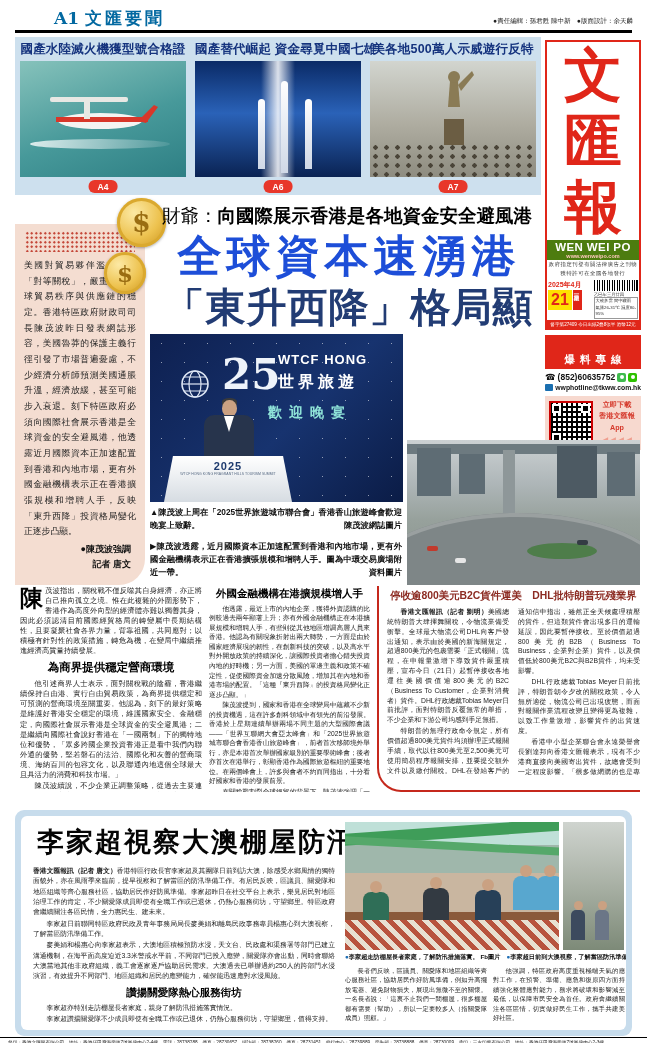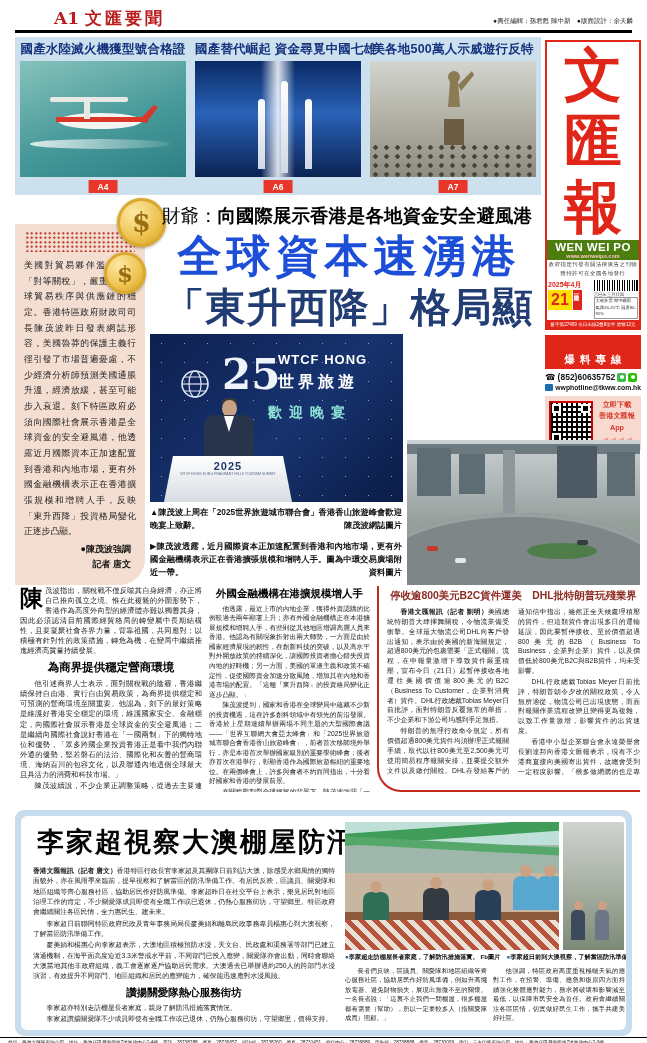--- a/index.html
+++ b/index.html
@@ -1,39 +1,39 @@
 <!DOCTYPE html>
 <html><head>
 <meta charset="utf-8">
 <style>
   html,body{margin:0;padding:0;}
   body{width:647px;height:1043px;background:#fff;font-family:"Liberation Sans","DejaVu Sans",sans-serif;position:relative;overflow:hidden;color:#111;}
   .abs{position:absolute;}
   
-  .hdr-label{left:54px;top:7px;font-family:"DejaVu Serif","Liberation Serif",serif;font-weight:bold;font-size:17px;letter-spacing:3px;color:#b91c1c;}
+  .hdr-label{left:54px;top:7px;font-family:"DejaVu Serif","Liberation Serif",serif;font-weight:bold;font-size:17px;letter-spacing:3px;color:#0369a1;}
   .hdr-label .pno{letter-spacing:0;margin-right:6px;}
   .hdr-editors{right:14px;top:17px;font-size:6.5px;color:#222;}
   .hdr-rule{left:15px;width:617px;top:30px;height:2.5px;background:#000;}
   
   .strip{left:15px;top:37px;width:526px;height:158px;background:#cde0ee;}
   .teaser{position:absolute;top:4px;width:166px;height:152px;}
   .teaser.t1{left:5px}.teaser.t2{left:180px}.teaser.t3{left:355px}
   .t-title{font-size:12.5px;font-weight:bold;color:#15337e;text-align:center;white-space:nowrap;letter-spacing:.2px;}
   .t-photo{margin-top:3px;height:116px;position:relative;overflow:hidden;}
   .ph-sea{background:linear-gradient(160deg,#86c2bb,#47999a 55%,#2e7f84);}
   .ph-sky{background:linear-gradient(180deg,#0a2a66,#2a62b8 45%,#0a2353);}
   .ph-crowd{background:linear-gradient(180deg,#d2d5cf,#aeaca0 55%,#8e8c80);}
   .glow{position:absolute;left:40%;top:0;width:20%;height:100%;background:linear-gradient(90deg,transparent,rgba(255,255,255,.85),transparent);}
   .rocket{position:absolute;bottom:8px;width:7px;height:70px;background:linear-gradient(#fff,#cfd8e6);border-radius:4px 4px 0 0;}
   .rk1{left:52%;height:92px;bottom:4px;}.rk2{left:38%;}.rk3{left:66%;}
   .plane{position:absolute;left:18px;top:30px;}
   .wake{position:absolute;left:10px;top:78px;width:140px;height:10px;background:linear-gradient(90deg,rgba(255,255,255,.8),rgba(255,255,255,.1));border-radius:50%;}
   .statue{position:absolute;left:58px;top:6px;}
   .heads{position:absolute;left:0;bottom:0;width:100%;height:34px;background:radial-gradient(circle,#4a4438 2px,transparent 2.4px);background-size:11px 9px;}
-  .t-badge{position:absolute;bottom:0;left:50%;transform:translateX(-50%);background:#e8372a;color:#fff;font-size:8.5px;font-weight:bold;padding:1.5px 9px;border-radius:0;}
+  .t-badge{position:absolute;bottom:0;left:50%;transform:translateX(-50%);background:#e8372a;color:#fff;font-size:8.5px;font-weight:bold;padding:1.5px 9px;border-radius:6px;}
   
   .masthead{left:545px;top:40px;width:96px;}
   .m-box{border:2.5px solid #e02619;background:#fff;}
   .m-char{font-family:"DejaVu Serif","Liberation Serif",serif;font-weight:bold;color:#e02619;font-size:58px;line-height:66px;text-align:center;}
   .m-bar{background:#4d7c0f;color:#fff;text-align:center;padding:1px 0;}
   .m-bar .en{font-size:11.5px;font-weight:bold;letter-spacing:.4px;}
   .m-bar .url{font-size:5.5px;color:#ffc9bd;font-weight:bold;}
   .m-legal{font-size:5.3px;color:#333;text-align:center;letter-spacing:.6px;margin-top:1px;line-height:1.5;}
   .m-daterow{display:flex;margin:2px 1px 1px;gap:2px;}
   .m-date-l{width:44px;}

